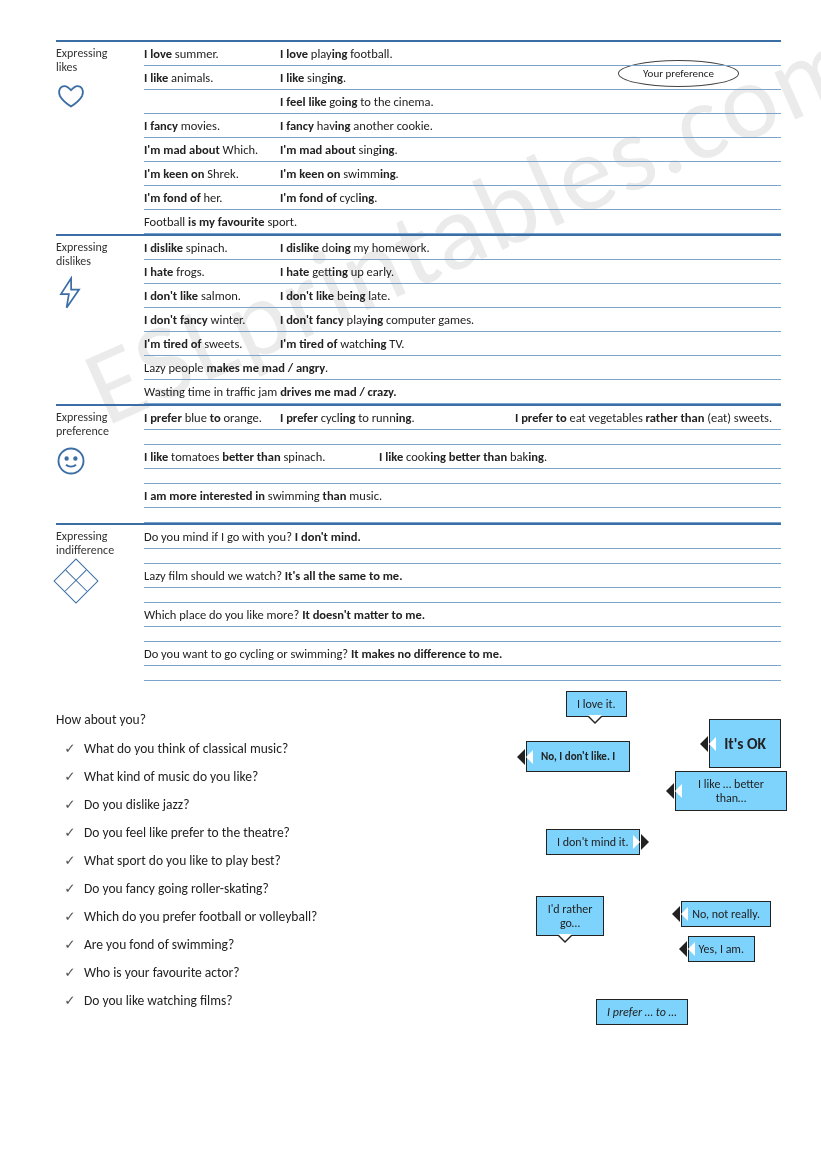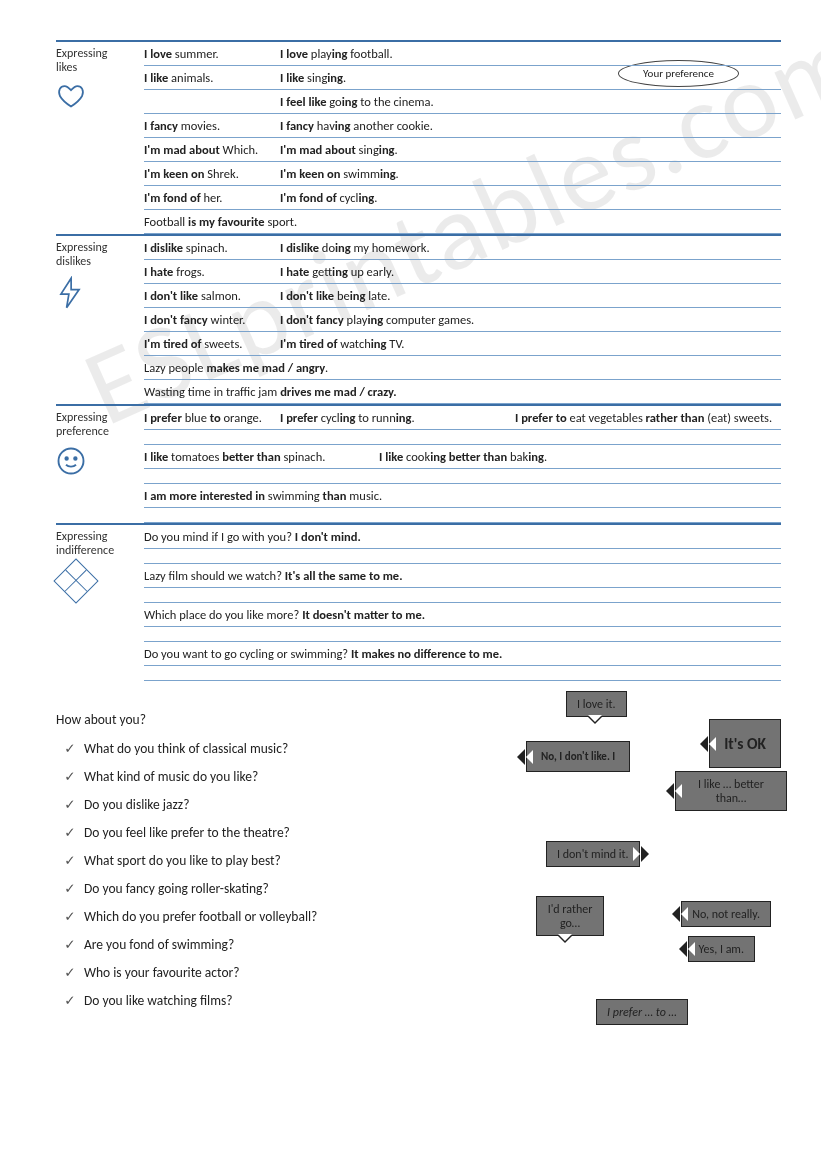--- a/index.html
+++ b/index.html
@@ -96,21 +96,21 @@
     text-align: center;
     color: #555;
   }
   .bubbles {
     flex: 1;
     position: relative;
   }
   .bubble {
     position: absolute;
     border: 1px solid #222;
-    background: #737373;
+    background: #7dd3fc;
     padding: 5px 10px;
     font-size: 12px;
     text-align: center;
   }
   .bubble.big { font-size: 15.5px; padding: 14px 14px; font-weight: 700; }
   .bubble.bold { font-weight: 700; font-size: 11px; padding: 8px 14px; }
   .bubble .tail-l {
     position: absolute;
     left: -18px; top: 50%;
     width: 0; height: 0;
@@ -345,19 +345,19 @@
           <span class="q-check">✓</span>
           <span>Do you like watching films?</span>
         </div>
       </div>
   </div>
   <div class="bubbles">
     <div class="bubble" style="top:-20px; left:120px;"><span>I love it.</span><span class="tail-b"></span></div>
     <div class="bubble big" style="top:8px; right:0;"><span>It's OK</span><span class="tail-l"></span></div>
     <div class="bubble bold" style="top:30px; left:80px;"><span>No, I don't like. I</span><span class="tail-l"></span></div>
     <div class="bubble" style="top:60px; right:-6px; width:90px;"><span>I like … better than…</span><span class="tail-l"></span></div>
-    <div class="bubble" style="top:130px; left:100px;"><span>I don't mind it.</span><span class="tail-r"></span></div>
+    <div class="bubble" style="top:118px; left:100px;"><span>I don't mind it.</span><span class="tail-r"></span></div>
     <div class="bubble" style="top:185px; left:90px; width:46px;"><span>I'd rather go…</span><span class="tail-b"></span></div>
     <div class="bubble" style="top:190px; right:10px;"><span>No, not really.</span><span class="tail-l"></span></div>
     <div class="bubble" style="top:225px; right:26px;"><span>Yes, I am.</span><span class="tail-l"></span></div>
     <div class="bubble" style="top:288px; left:150px; font-style:italic;"><span>I prefer … to …</span></div>
   </div>
 </div>
 
 </body></html>

